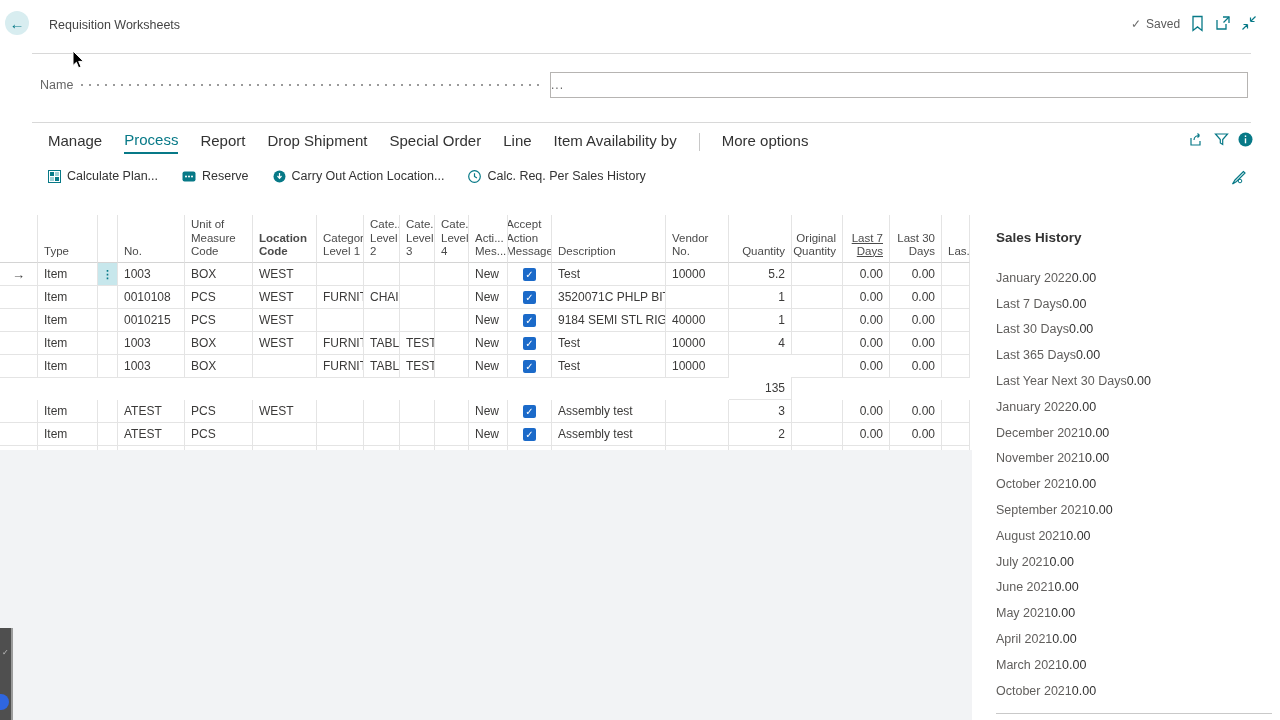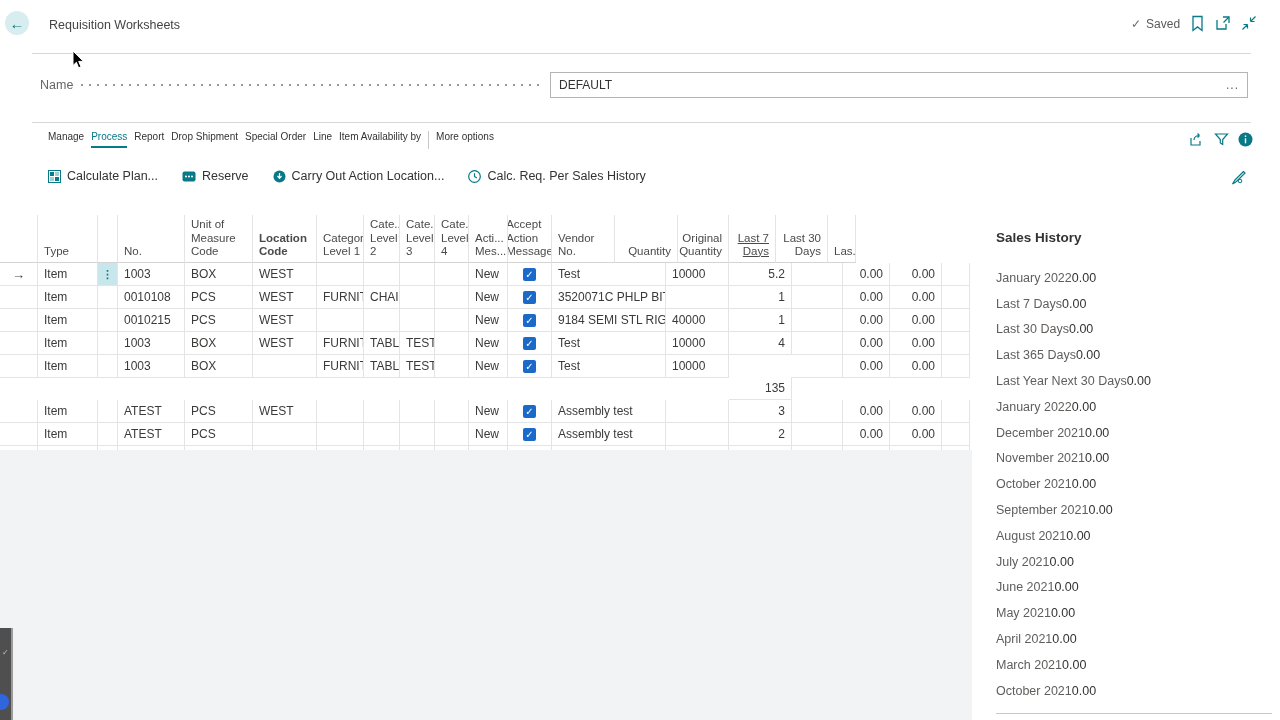--- a/index.html
+++ b/index.html
@@ -24,22 +24,22 @@
   .name-label { position:absolute; left:40px; top:78px; font-size:12.5px; color:#666; }
   .name-leader { position:absolute; left:78px; top:83px; width:466px; height:4px;
     background-image:radial-gradient(circle, #9a9a9a 1px, transparent 1.1px);
     background-size:8px 4px; background-repeat:repeat-x; }
   .name-input { position:absolute; left:550px; top:72px; width:698px; height:26px;
     border:1px solid #b6b4b2; background:#fff; display:flex; align-items:center; }
   .name-input .val { font-size:12px; color:#333; padding-left:8px; flex:1; }
   .name-input .more { font-size:12px; color:#666; padding-right:8px; cursor:pointer; letter-spacing:1px; }
 
   
-  .tabstrip { position:absolute; left:48px; top:131px; display:flex; align-items:flex-start; gap:7px;
-    font-size:10px; color:#333; height:22px; }
+  .tabstrip { position:absolute; left:48px; top:131px; display:flex; align-items:center; gap:22px;
+    font-size:15px; color:#333; height:22px; }
   .tab { cursor:pointer; padding-bottom:4px; white-space:nowrap; }
   .tab.active { color:#077987; border-bottom:2px solid #077987; }
   .tab-sep { width:1px; height:18px; background:#c8c8c8; }
   .tabstrip-icons { position:absolute; left:1189px; top:132px; display:flex; gap:9px; align-items:center; }
 
   
   .actionbar { position:absolute; left:48px; top:169px; display:flex; gap:24px; align-items:center;
     font-size:12.5px; color:#333; }
   .action { display:flex; align-items:center; gap:6px; cursor:pointer; white-space:nowrap; }
   .action svg { display:block; }
@@ -114,21 +114,20 @@
         </svg>
     </span>
   </div>
 </div>
 
 <div class="divider" style="left:32px; top:53px; width:1219px;"></div>
 
 <div class="name-label">Name</div>
 <div class="name-leader"></div>
 <div class="name-input">
-  <span class="val">DEFAULT</span>
   <span class="more">...</span>
 </div>
 
 <div class="divider" style="left:32px; top:122px; width:1219px;"></div>
 
 <div class="tabstrip">
   <span class="tab">Manage</span>
   <span class="tab active">Process</span>
   <span class="tab">Report</span>
   <span class="tab">Drop Shipment</span>
@@ -227,20 +226,21 @@
 Level
 3</div>
       <div class="tcell" style="width: 34px;">Cate...
 Level
 4</div>
       <div class="tcell" style="width: 39px;">Acti...
 Mes...</div>
       <div class="tcell center" style="width: 44px;">Accept
 Action
 Message</div>
+      <div class="tcell" style="width: 114px;">Description</div>
       <div class="tcell" style="width: 63px;">Vendor No.</div>
       <div class="tcell right" style="width: 63px;">Quantity</div>
       <div class="tcell right" style="width: 51px;">Original
 Quantity</div>
       <div class="tcell right" style="width: 47px; text-decoration: underline;">Last 7
 Days</div>
       <div class="tcell right" style="width: 52px;">Last 30
 Days</div>
       <div class="tcell" style="width: 28px;">Las...</div>
     </div>

